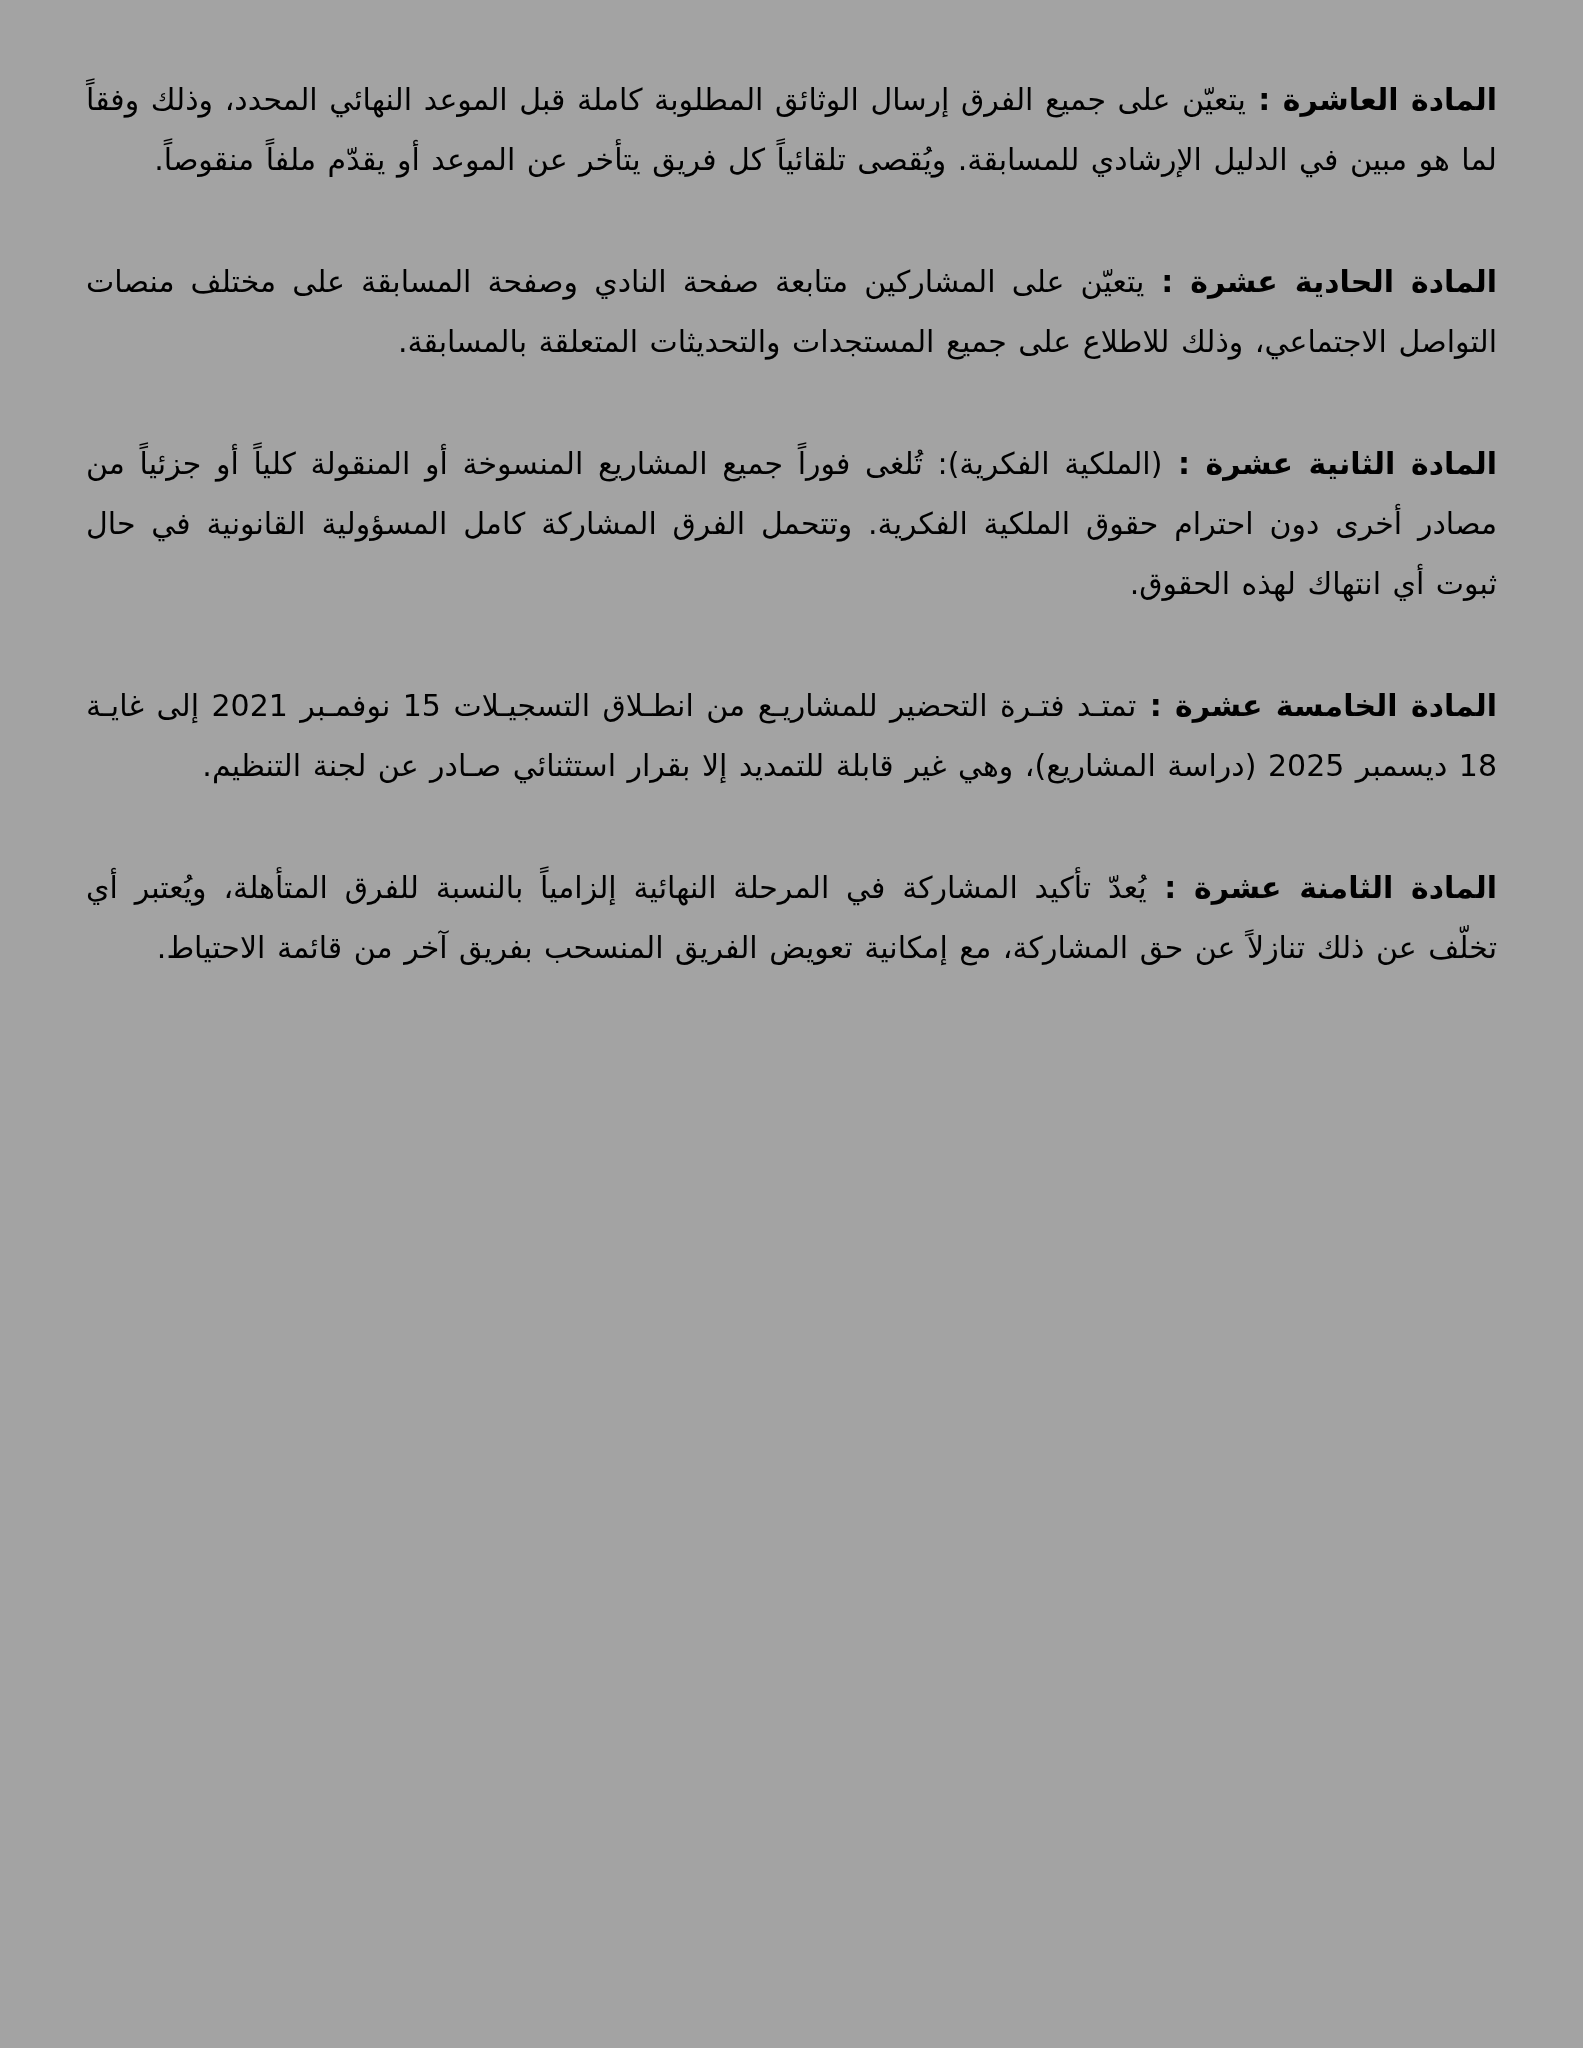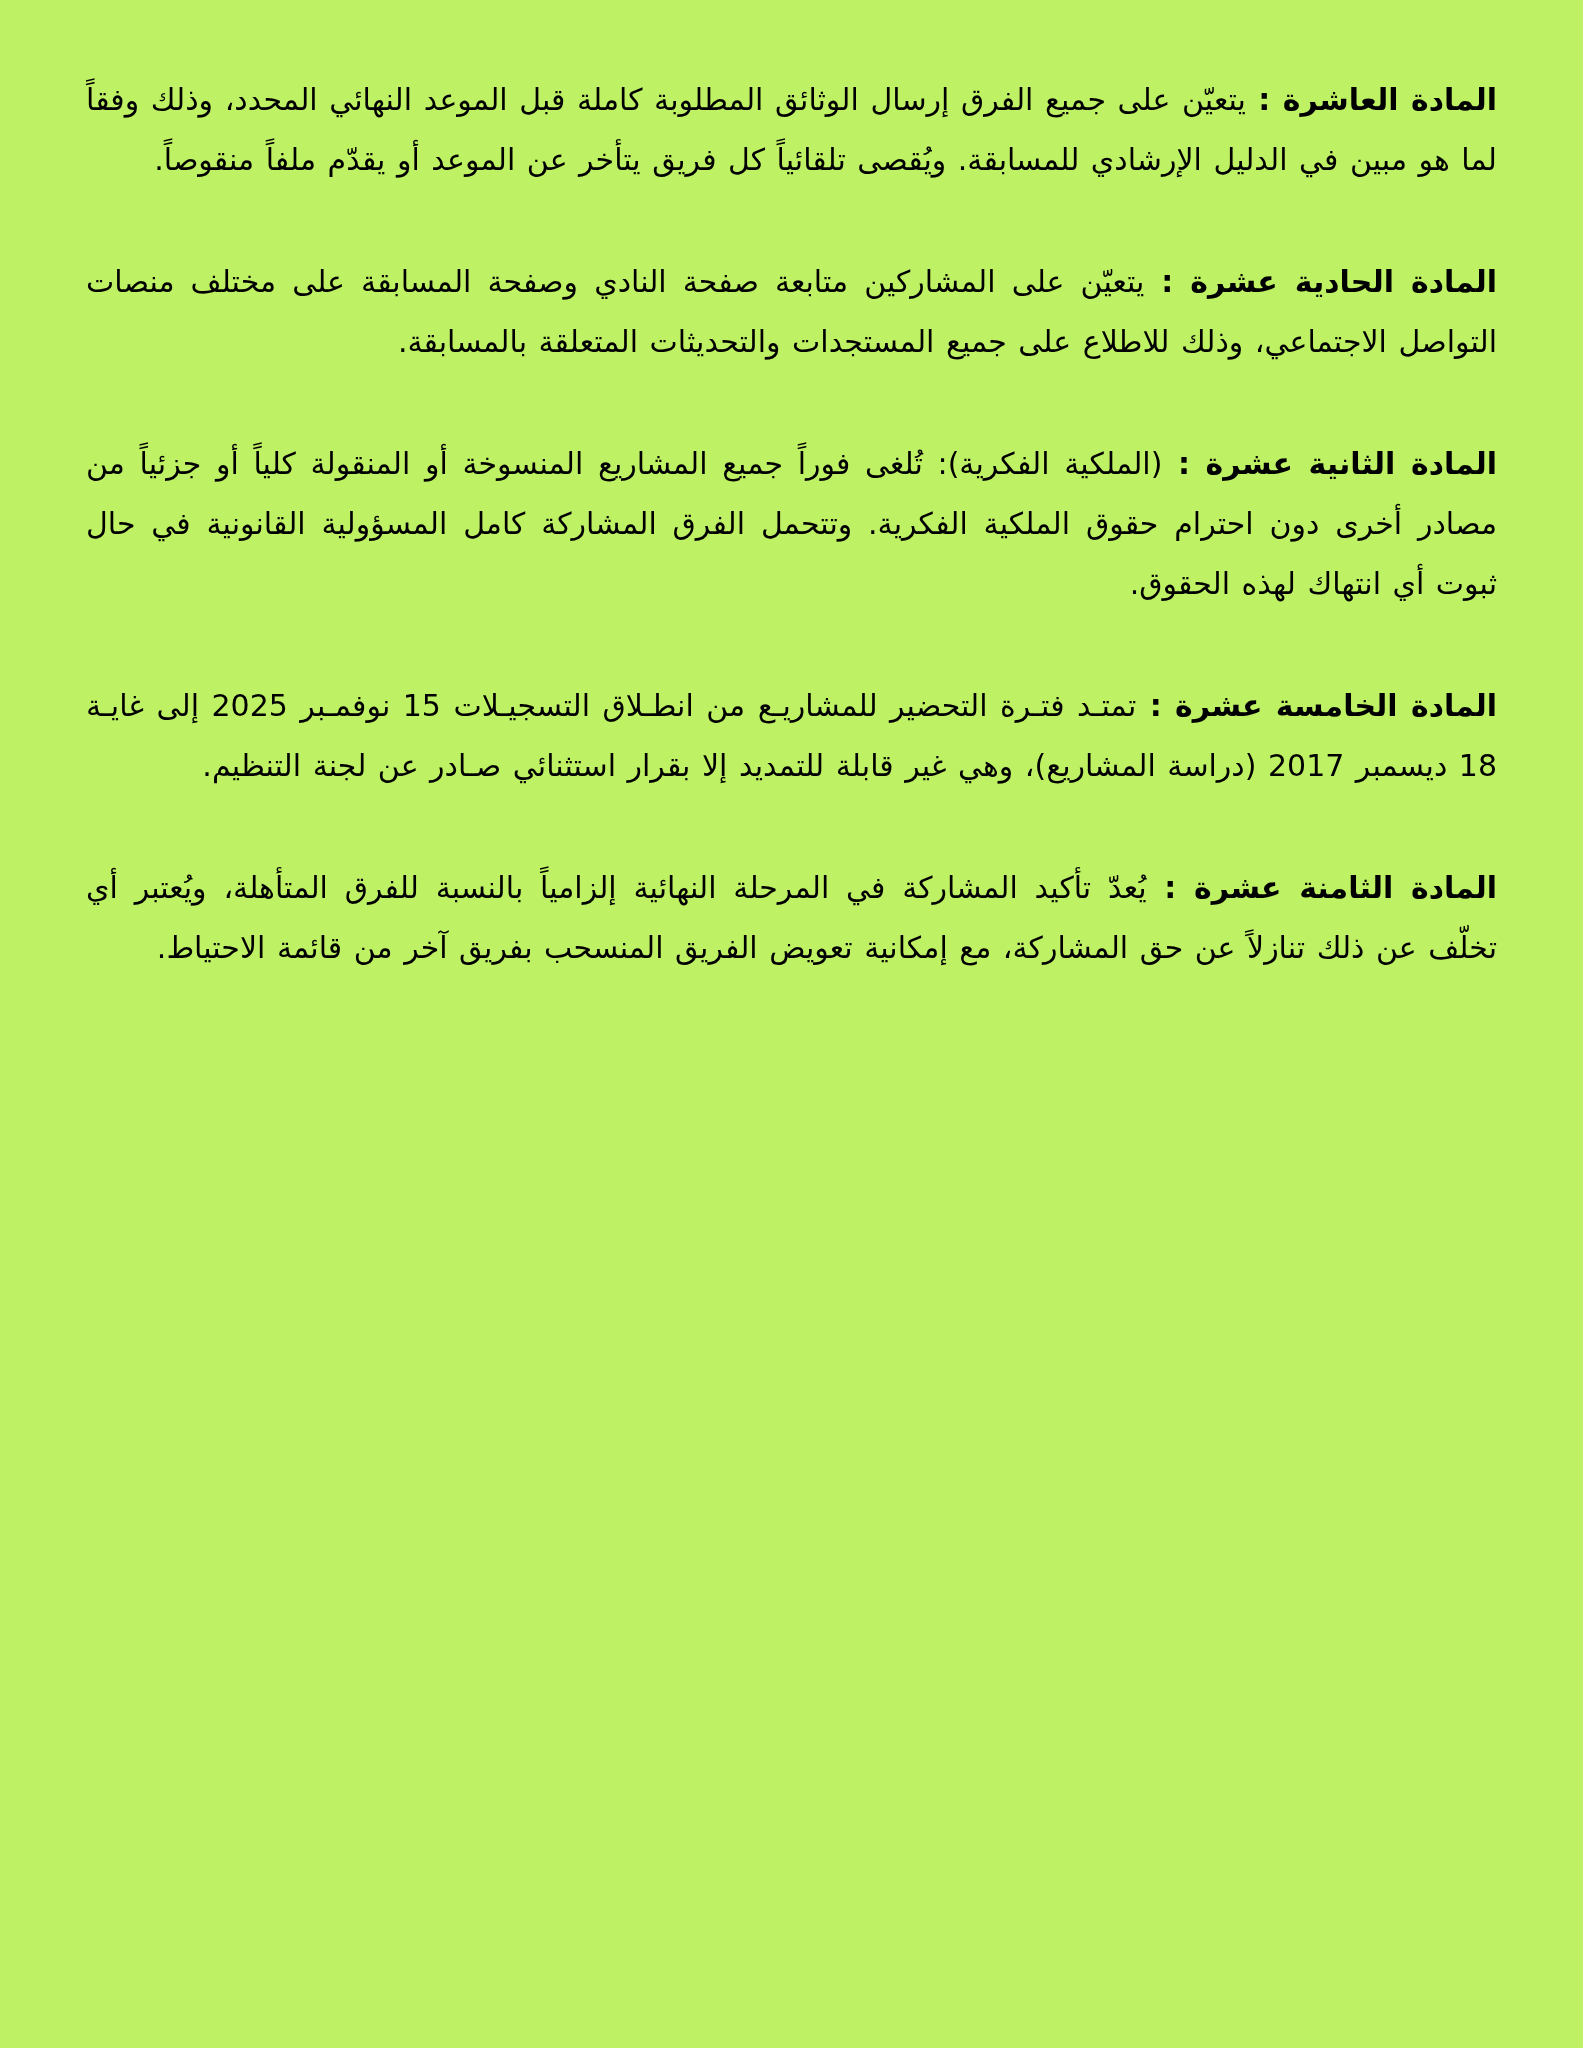--- a/index.html
+++ b/index.html
@@ -33,21 +33,21 @@
   .article strong {
     font-weight: bold;
   }
   .accent {
     color: var(--accent, #1f4e79);
   }
 </style>
 </head>
 <body>
 
-<div class="page" style="background: #bef264; color: rgb(0, 0, 0);">
+<div class="page" style="background: #a3a3a3; color: rgb(0, 0, 0);">
   <div>
       <p class="article"><strong>المادة العاشرة : </strong><span>يتعيّن على جميع الفرق إرسال الوثائق المطلوبة كاملة قبل الموعد النهائي المحدد، وذلك وفقاً لما هو مبين في الدليل الإرشادي للمسابقة. ويُقصى تلقائياً كل فريق يتأخر عن الموعد أو يقدّم ملفاً منقوصاً.</span></p>
       <p class="article"><strong>المادة الحادية عشرة : </strong><span>يتعيّن على المشاركين متابعة صفحة النادي وصفحة المسابقة على مختلف منصات التواصل الاجتماعي، وذلك للاطلاع على جميع المستجدات والتحديثات المتعلقة بالمسابقة.</span></p>
       <p class="article"><strong>المادة الثانية عشرة : </strong><span>(الملكية الفكرية): تُلغى فوراً جميع المشاريع المنسوخة أو المنقولة كلياً أو جزئياً من مصادر أخرى دون احترام حقوق الملكية الفكرية. وتتحمل الفرق المشاركة كامل المسؤولية القانونية في حال ثبوت أي انتهاك لهذه الحقوق.</span></p>
-      <p class="article"><strong>المادة الخامسة عشرة : </strong><span>تمتـد فتـرة التحضير للمشاريـع من انطـلاق التسجيـلات 15 نوفمـبر 2025 إلى غايـة 18 ديسمبر 2017 (دراسة المشاريع)، وهي غير قابلة للتمديد إلا بقرار استثنائي صـادر عن لجنة التنظيم.</span></p>
+      <p class="article"><strong>المادة الخامسة عشرة : </strong><span>تمتـد فتـرة التحضير للمشاريـع من انطـلاق التسجيـلات 15 نوفمـبر 2021 إلى غايـة 18 ديسمبر 2025 (دراسة المشاريع)، وهي غير قابلة للتمديد إلا بقرار استثنائي صـادر عن لجنة التنظيم.</span></p>
       <p class="article"><strong>المادة الثامنة عشرة : </strong><span>يُعدّ تأكيد المشاركة في المرحلة النهائية إلزامياً بالنسبة للفرق المتأهلة، ويُعتبر أي تخلّف عن ذلك تنازلاً عن حق المشاركة، مع إمكانية تعويض الفريق المنسحب بفريق آخر من قائمة الاحتياط.</span></p>
     </div>
 </div>
 
 </body></html>

